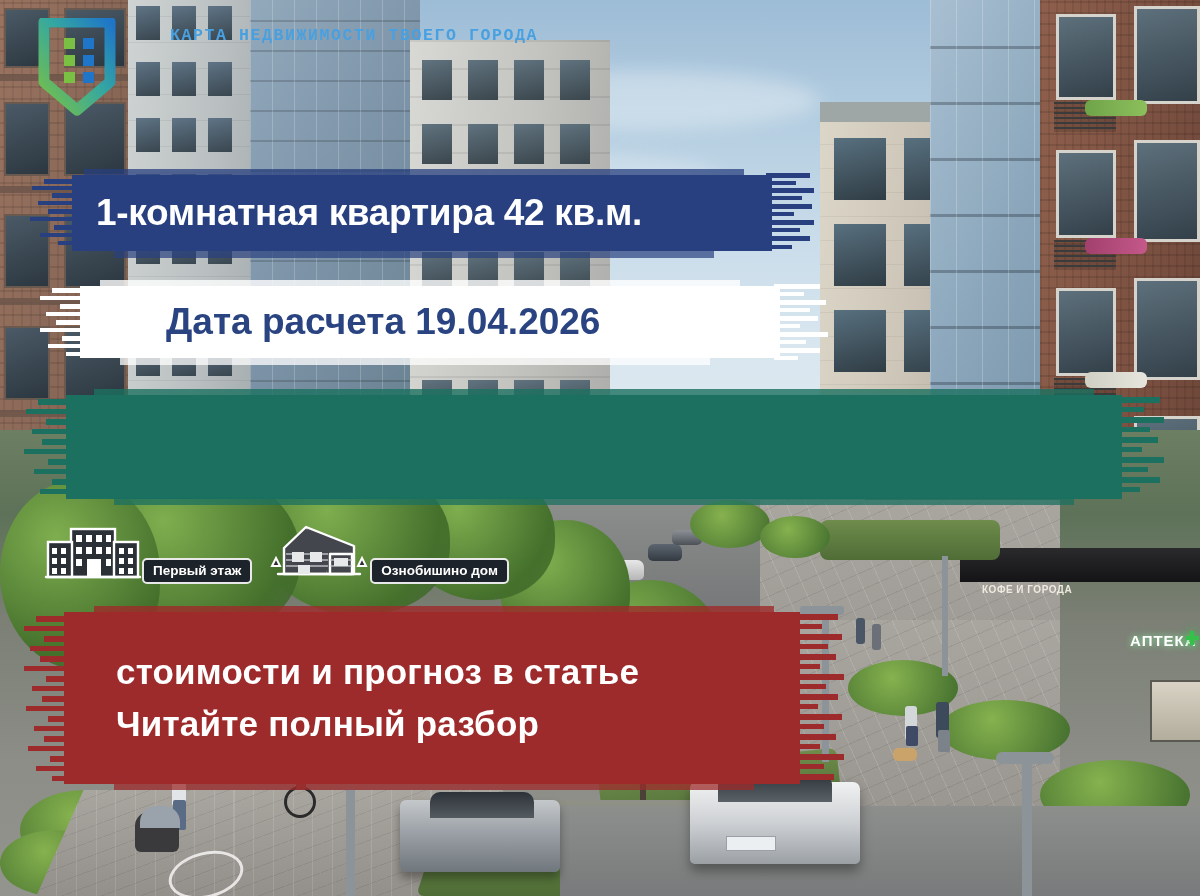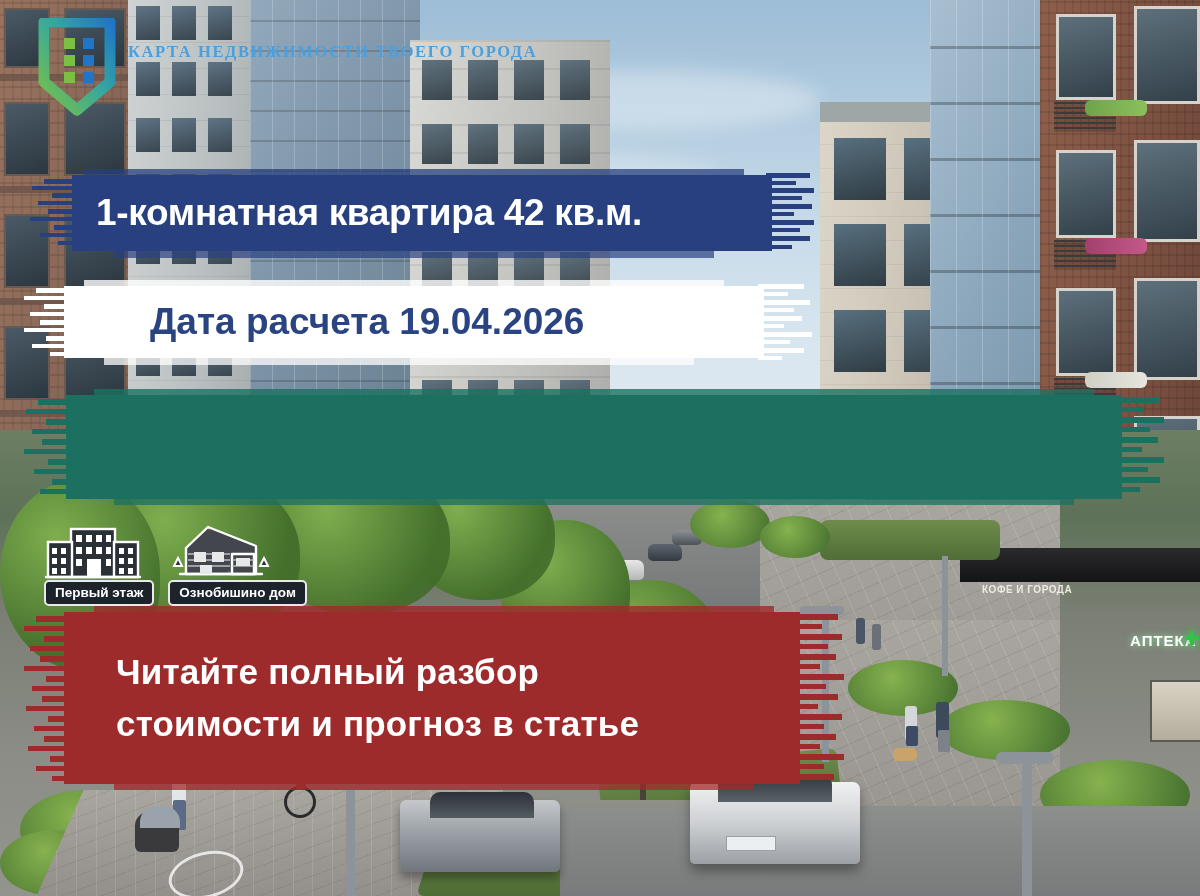--- a/index.html
+++ b/index.html
@@ -111,26 +111,26 @@
   .t-white{color:#ffffff;font-weight:700;}
 
   
   .logo-wrap{position:absolute;left:38px;top:18px;display:flex;align-items:flex-start;}
   .logo-mark{width:78px;height:100px;flex:0 0 auto;}
   .logo-text{margin-left:12px;margin-top:6px;}
   .logo-title{font-size:62px;line-height:.92;font-weight:700;letter-spacing:-1px;
      font-family:"DejaVu Sans", sans-serif;}
   .logo-title .m{color:#2e5fb5;}
   .logo-title .e{color:#1d3c87;}
-  .logo-sub{margin-top:18px;font-size:16.5px;font-weight:700;color:#49a0e0;
-     letter-spacing:1.6px;font-family:Liberation Serif, serif;}
+  .logo-sub{margin-top:2px;font-size:16.5px;font-weight:700;color:#49a0e0;
+     letter-spacing:1.6px;font-family:Liberation Mono, monospace;padding-left:42px;}
 
   
   .badges{position:absolute;left:44px;top:522px;display:flex;align-items:flex-end;gap:14px;z-index:6;}
-  .badge{position:relative;display:flex;flex-direction:column;align-items:flex-start;}
+  .badge{position:relative;display:flex;flex-direction:row;align-items:flex-end;}
   .badge .pill{margin-top:-4px;background:#1d232b;border:2px solid #e9e9e9;border-radius:5px;
      color:#ffffff;font-size:13.5px;font-weight:700;padding:3px 9px 4px;white-space:nowrap;
      font-family:"Liberation Sans", sans-serif;}
 </style>
 </head>
 <body>
 
 <div class="stage">
 
   <div class="photo">
@@ -354,21 +354,21 @@
           <rect x="742" y="65" width="34" height="4"></rect>
         <rect x="742" y="73" width="44" height="5"></rect>
           <rect x="742" y="82" width="26" height="4"></rect>
         <rect x="60" y="6" width="660" height="7" opacity=".75"></rect>
         <rect x="90" y="88" width="600" height="7" opacity=".7"></rect>
       </g>
     </svg>
     <div class="txt t-blue" style="margin-left:72px;font-size:37px;letter-spacing:-.3px;">1-комнатная квартира 42 кв.м.</div>
   </div>
 
-  <div class="banner" style="left:24px;top:272px;width:790px;height:100px;">
+  <div class="banner" style="left:40px;top:272px;width:790px;height:100px;">
     <svg class="brush" viewBox="0 0 790 100" preserveAspectRatio="none">
       <g fill="#ffffff">
         <rect x="40" y="14" width="700" height="72"></rect>
         <rect x="12" y="16" width="40" height="5"></rect>
           <rect x="0" y="24" width="56" height="4"></rect>
         <rect x="20" y="32" width="34" height="5"></rect>
           <rect x="6" y="40" width="50" height="4"></rect>
         <rect x="16" y="48" width="40" height="5"></rect>
           <rect x="0" y="56" width="60" height="4"></rect>
         <rect x="22" y="64" width="34" height="5"></rect>
@@ -529,18 +529,18 @@
         <rect x="770" y="130" width="42" height="6"></rect>
           <rect x="770" y="140" width="26" height="5"></rect>
         <rect x="770" y="150" width="50" height="6"></rect>
           <rect x="770" y="160" width="30" height="5"></rect>
         <rect x="770" y="170" width="40" height="6"></rect>
         <rect x="70" y="2" width="680" height="8" opacity=".8"></rect>
         <rect x="90" y="178" width="640" height="8" opacity=".75"></rect>
       </g>
     </svg>
     <div class="txt t-white" style="margin-left:92px;font-size:35px;line-height:1.5;letter-spacing:.2px;">
+      <div>стоимости и прогноз в статье</div>
       <div>Читайте полный разбор</div>
-      <div>стоимости и прогноз в статье</div>
     </div>
   </div>
 
 </div>
 
 </body></html>

